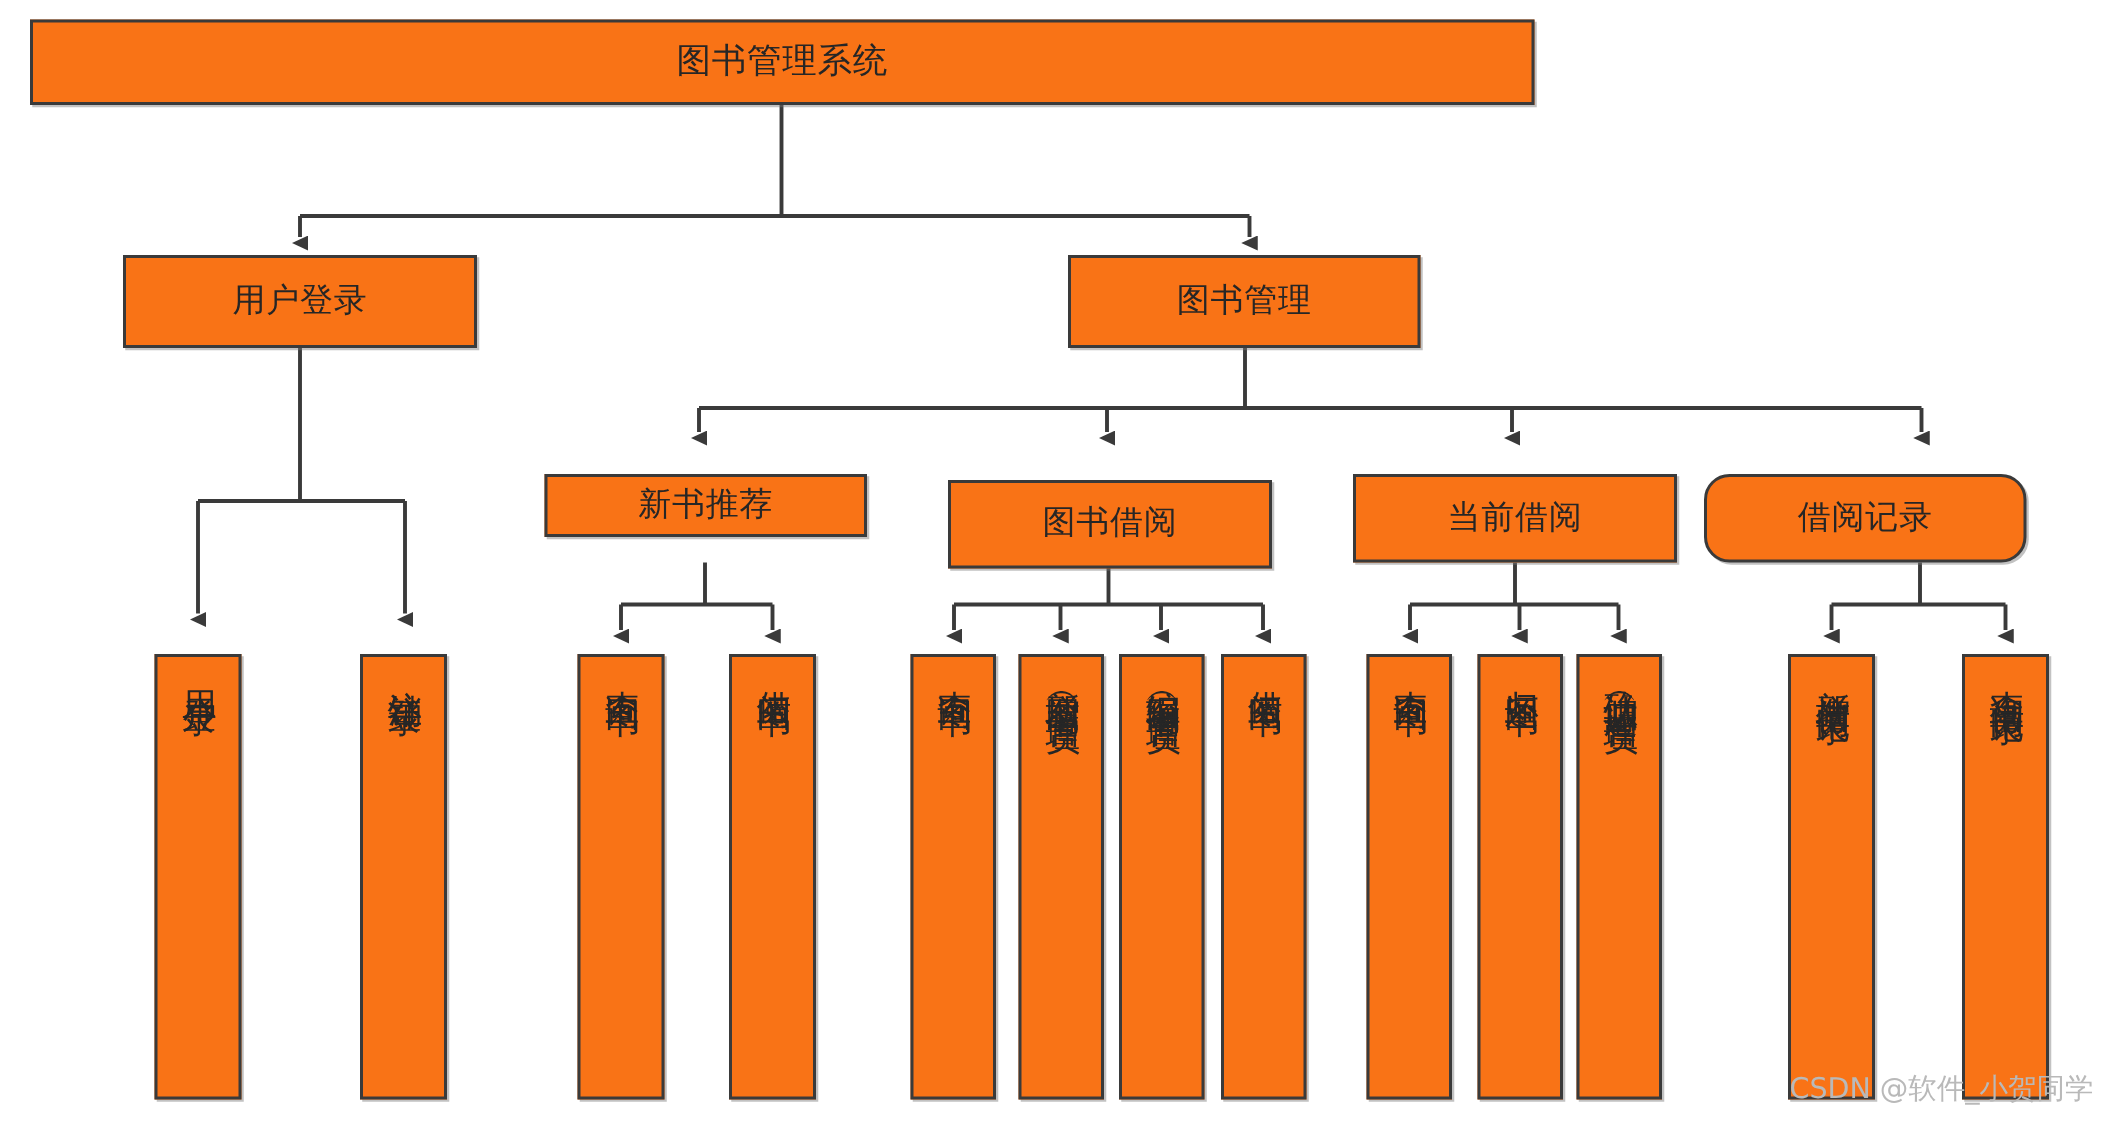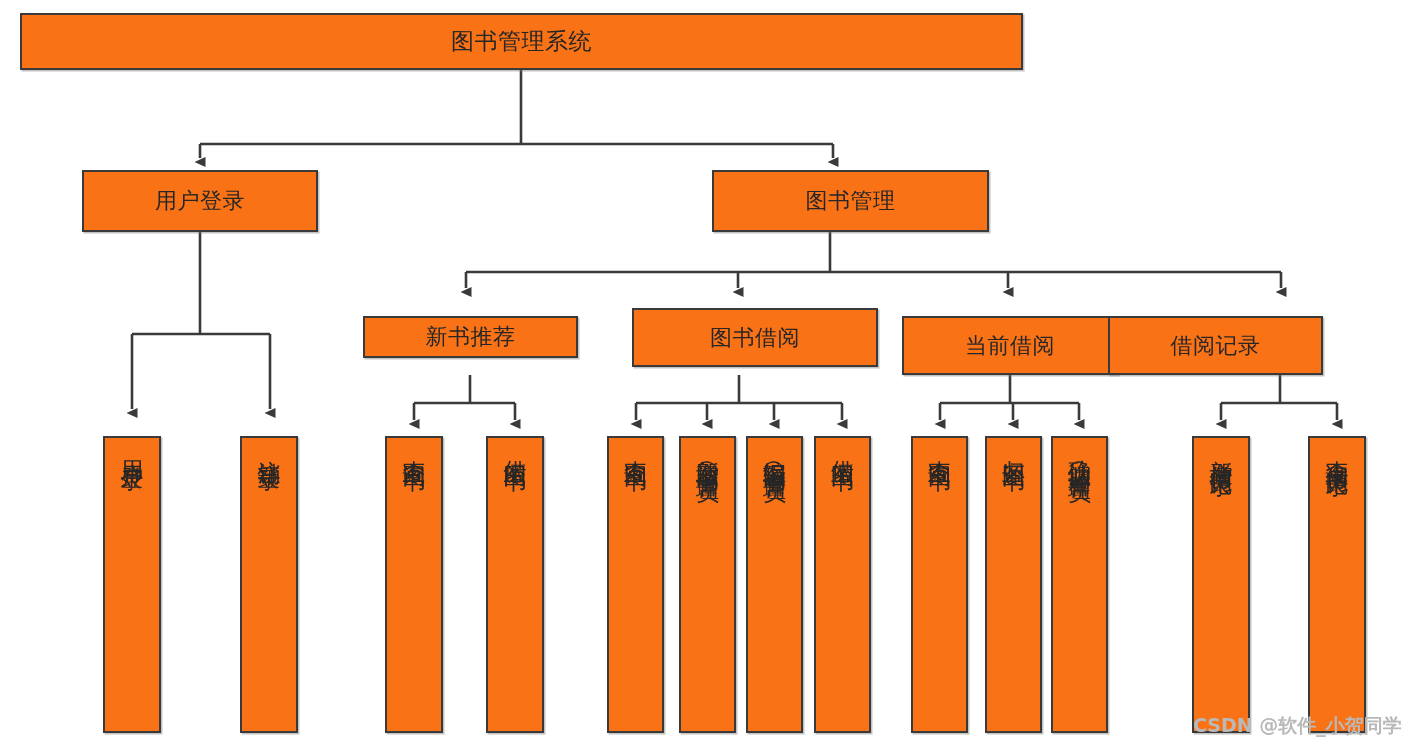--- a/index.html
+++ b/index.html
@@ -67,21 +67,20 @@
   }
   .watermark {
     position: absolute;
     left: 1193px;
     top: 713px;
     font-size: 19px;
     color: #b9b9b9;
     white-space: nowrap;
     z-index: 5;
     font-family: "DejaVu Sans", "Liberation Sans", sans-serif;
-    font-weight: bold;
   }
 </style>
 </head>
 <body>
 
 <div id="canvas">
 
   <svg id="wires" viewBox="0 0 1405 747" width="1405" height="747" xmlns="http://www.w3.org/2000/svg">
     <defs>
       <marker id="arrow" markerWidth="10" markerHeight="11" refX="1" refY="5.5" orient="auto" markerUnits="userSpaceOnUse">
@@ -132,34 +131,34 @@
     </g>
   </svg>
 
   <div class="node h root" style="left:20px; top:13px; width:1003px; height:57px;">
     <span class="label">图书管理系统</span>
   </div>
 
   <div class="node h" style="left:82px; top:170px; width:236px; height:62px;">
     <span class="label">用户登录</span>
   </div>
-  <div class="node h" style="left:712px; top:170px; width:277px; height:62px;">
+  <div class="node h" style="left:712px; top:170px; width:235px; height:62px;">
     <span class="label">图书管理</span>
   </div>
 
   <div class="node h" style="left:363px; top:316px; width:215px; height:42px;">
     <span class="label">新书推荐</span>
   </div>
-  <div class="node h" style="left:632px; top:308px; width:246px; height:59px;">
+  <div class="node h" style="left:632px; top:320px; width:216px; height:59px;font-family:Liberation Mono, monospace;">
     <span class="label">图书借阅</span>
   </div>
   <div class="node h" style="left:902px; top:316px; width:216px; height:59px;">
     <span class="label">当前借阅</span>
   </div>
-  <div class="node h" style="left:1108px; top:316px; width:215px; height:59px;">
+  <div class="node h" style="left:1136px; top:316px; width:215px; height:59px;border-radius:17px;">
     <span class="label">借阅记录</span>
   </div>
 
   <div class="node v" style="left:103px; top:436px; width:58px; height:297px;">
     <span class="label">用户登录</span>
   </div>
   <div class="node v" style="left:240px; top:436px; width:58px; height:297px;">
     <span class="label">注销登录</span>
   </div>
   <div class="node v" style="left:385px; top:436px; width:58px; height:297px;">

